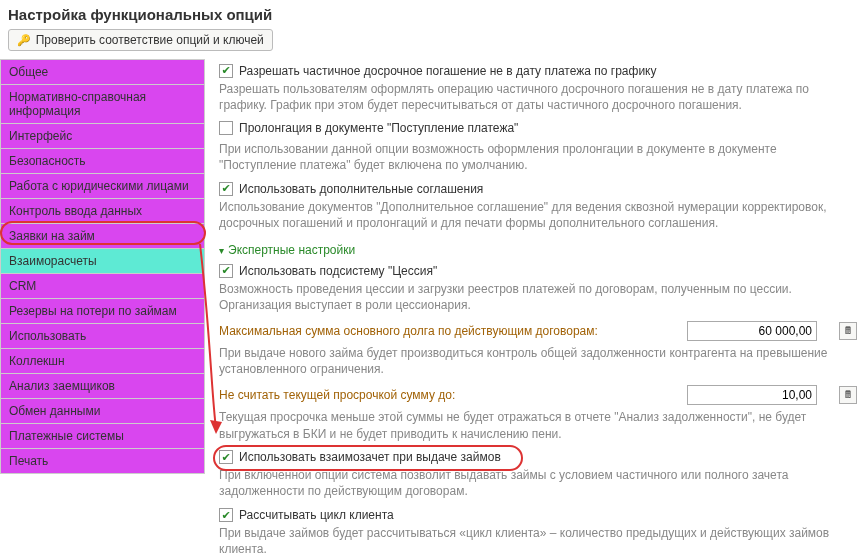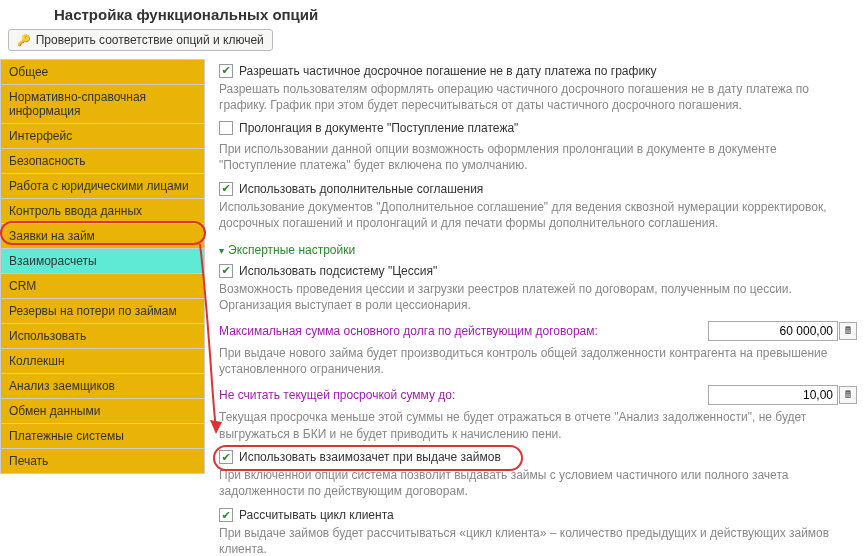--- a/index.html
+++ b/index.html
@@ -8,21 +8,20 @@
     font-family: Arial, sans-serif;
     font-size: 12px;
     background: #fff;
     color: #333;
     width: 867px;
   }
   .page-title {
     font-size: 15px;
     font-weight: bold;
     padding: 6px 8px 4px;
-    margin-left: 46px;
   }
   .toolbar {
     padding: 2px 8px 8px;
   }
   .btn {
     display: inline-flex;
     align-items: center;
     background: #f7f7f5;
     border: 1px solid #bbb;
     border-radius: 3px;
@@ -36,21 +35,21 @@
   }
   .sidebar {
     width: 205px;
     flex: 0 0 205px;
     border-top: 1px solid #ccc;
   }
   .sidebar-item {
     border: 1px solid #ccc;
     border-top: none;
     padding: 5px 8px;
-    background: #eab308;
+    background: #d946ef;
     cursor: pointer;
     font-size: 12px;
     color: #333;
   }
   .sidebar-item.active {
     background: #5eead4;
     position: relative;
   }
   .main {
     flex: 1;
@@ -87,28 +86,28 @@
     align-items: center;
     cursor: pointer;
     margin: 4px 0 6px;
   }
   .expand-toggle .chev { margin-right: 4px; font-size: 10px;}
   .field-row {
     display: flex;
     align-items: center;
     margin: 4px 0 4px;
   }
-  .field-row .lbl { flex: 0 0 auto; margin-right: 2px; color:#a21caf;}
+  .field-row .lbl { flex: 0 0 auto; margin-right: 2px; color:#a16207;}
   .num-input {
     width: 130px;
     border: 1px solid #aaa;
     padding: 2px 4px;
     text-align: right;
     margin-left: auto;
-    margin-right: 1px;
+    margin-right: 22px;
     font-size: 12px;
   }
   .calc-btn {
     width: 18px; height: 18px;
     border: 1px solid #aaa;
     background: #f7f7f5;
     display: inline-flex;
     align-items: center;
     justify-content: center;
     font-size: 10px;

